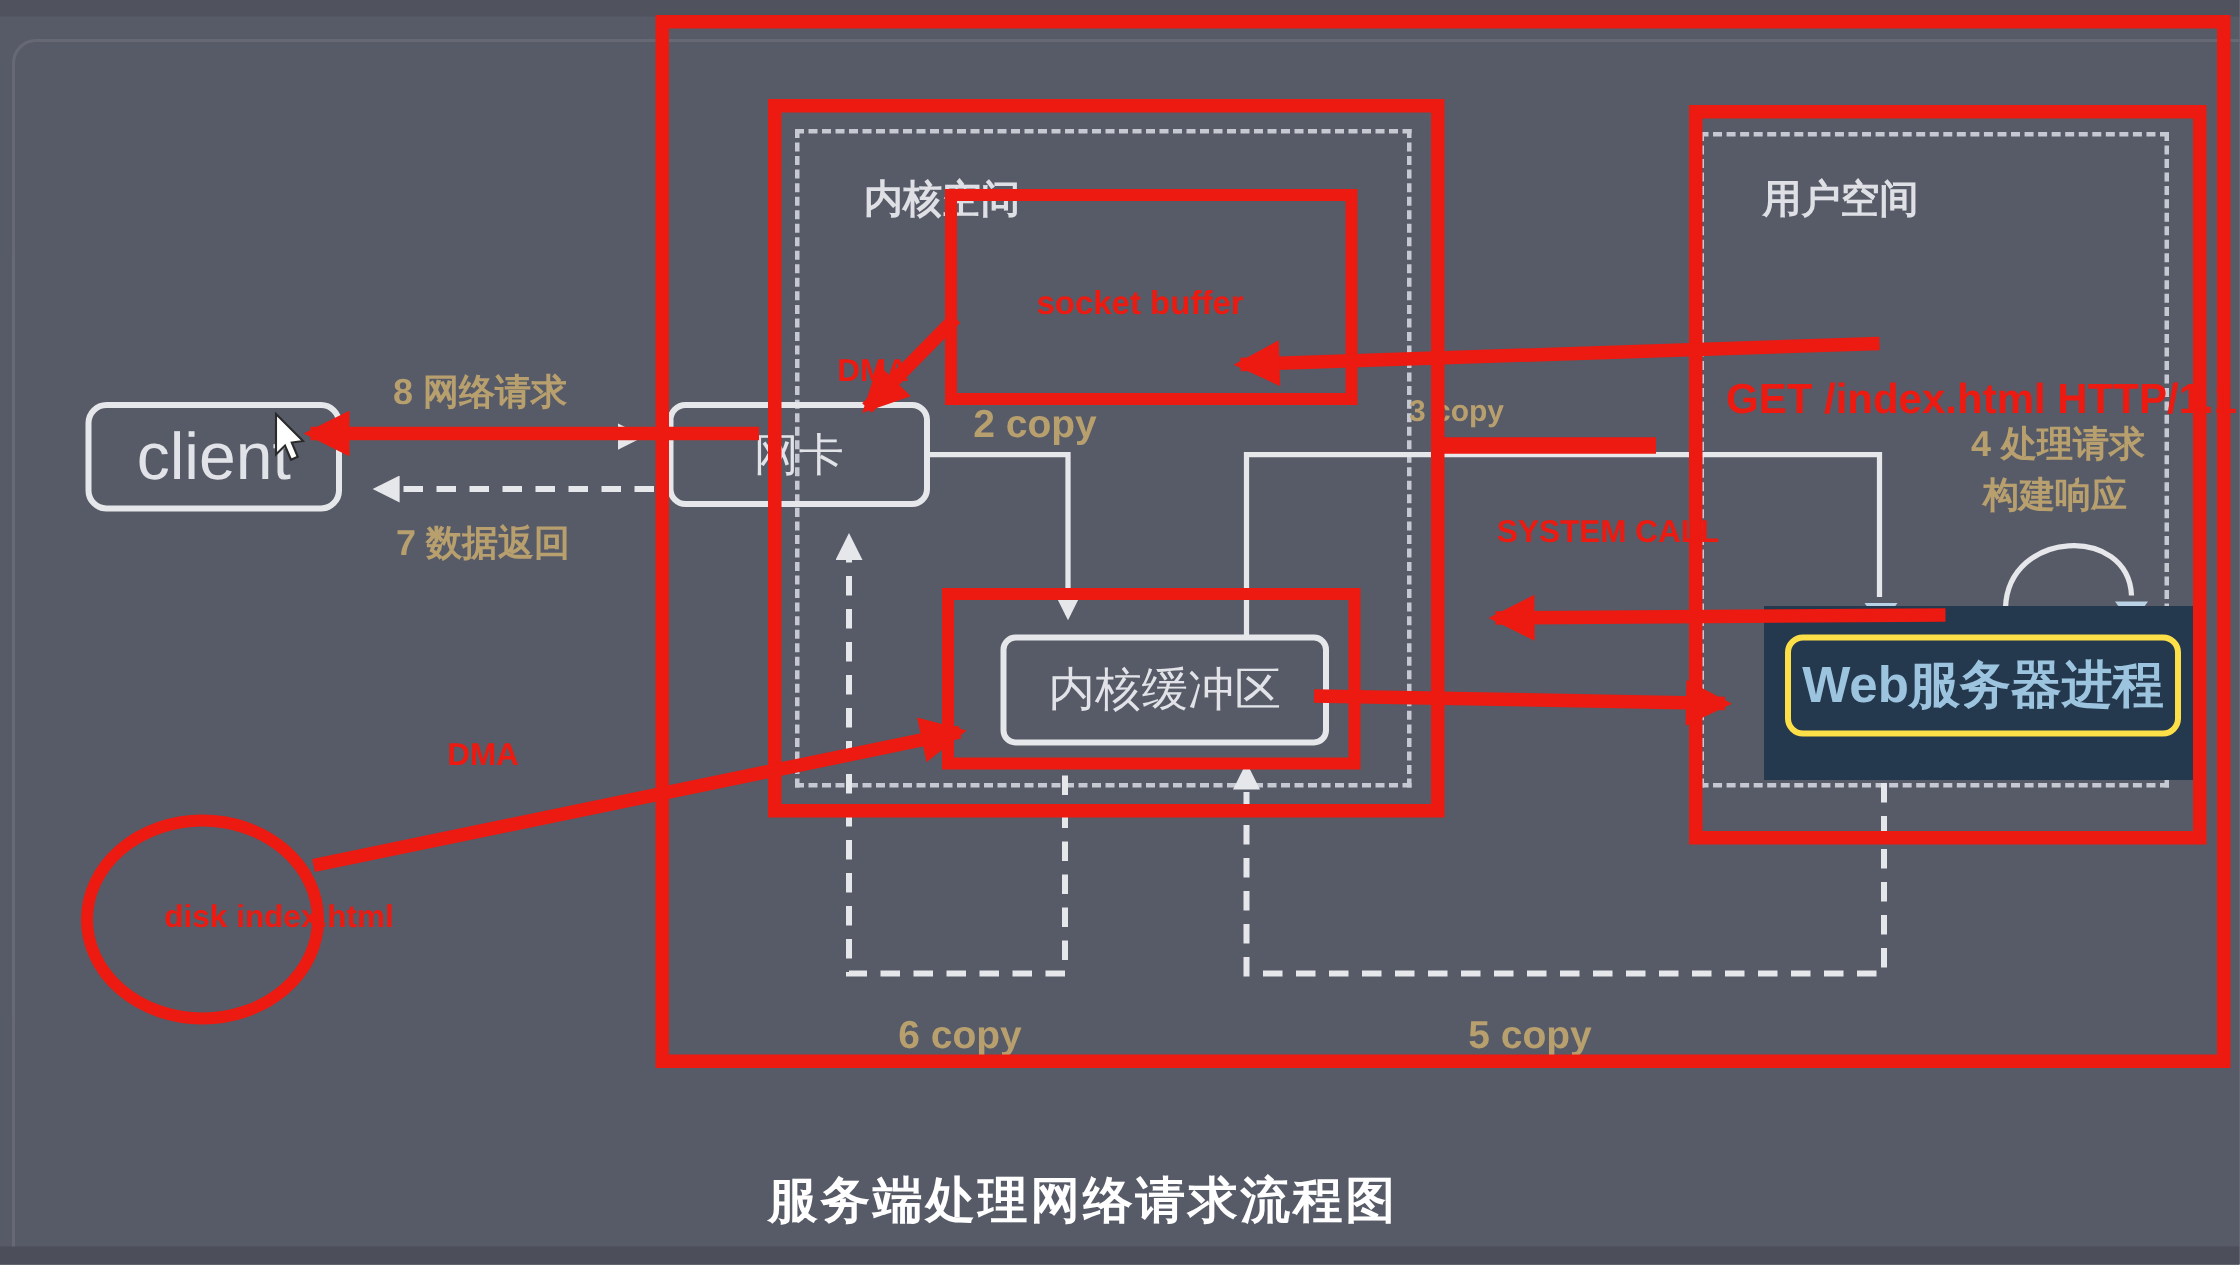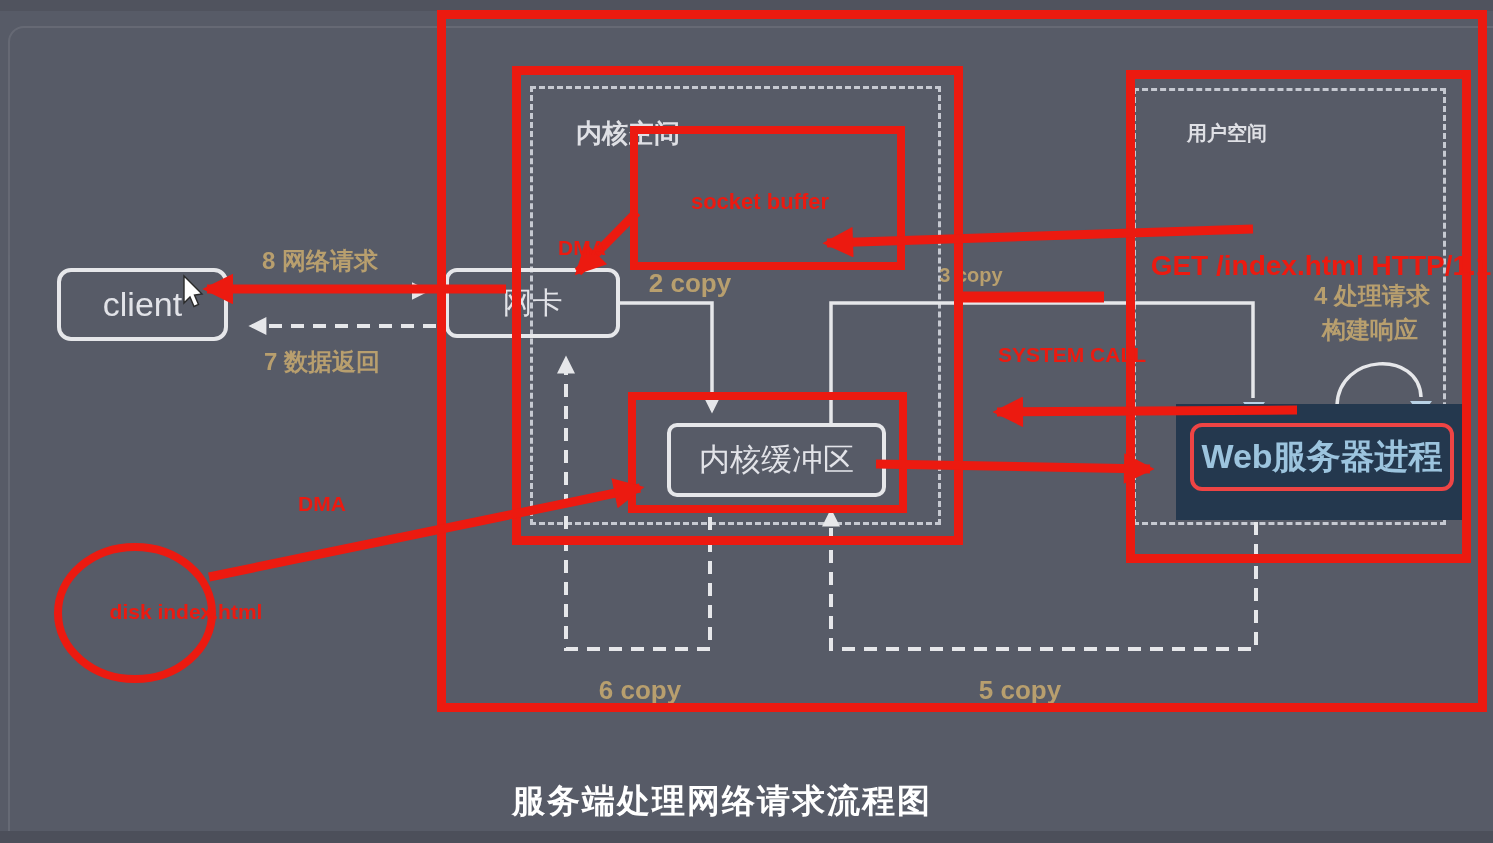--- a/index.html
+++ b/index.html
@@ -22,21 +22,21 @@
   .red-box.thin{border-width:8px;}
   
   .lbl{position:absolute;transform:translate(-50%,-50%);white-space:nowrap;font-weight:bold;}
   .gold{color:#b89f6e;}
   .white-lbl{color:#dfe0e5;}
   .red-lbl{color:#ec1a10;}
   .title{color:#ffffff;font-size:33px;letter-spacing:2px;}
   
   .web-wrap{position:absolute;left:1176px;top:404px;width:290px;height:116px;background:#24384e;}
   .web-inner{position:absolute;left:14px;top:19px;width:264px;height:68px;box-sizing:border-box;
-    border:4px solid #ef4444;border-radius:12px;color:#9cc4de;font-size:34px;font-weight:bold;
+    border:4px solid #fde047;border-radius:12px;color:#9cc4de;font-size:34px;font-weight:bold;
     display:flex;align-items:center;justify-content:center;white-space:nowrap;}
 </style>
 </head>
 <body>
 
 <div class="stage">
   <div class="top-strip"></div>
   <div class="frame-hint"></div>
   <div class="bottom-strip"></div>
 
@@ -63,38 +63,38 @@
     <polygon points="1243,402 1265,402 1254,417" fill="#b9d2e6"></polygon>
     <polygon points="1410,401 1432,401 1421,416" fill="#b9d2e6"></polygon>
 
     <path d="M436 326 H252" stroke="#e6e7ea" stroke-width="4" fill="none" stroke-dasharray="13 9" marker-end="url(#whiteArrowD)"></path>
 
     <path d="M710 517 V649 H566 V359" stroke="#e6e7ea" stroke-width="4" fill="none" stroke-dasharray="13 9" marker-end="url(#whiteArrowD)"></path>
 
     <path d="M1256 500 V649 H831 V512" stroke="#e6e7ea" stroke-width="4" fill="none" stroke-dasharray="13 9" marker-end="url(#whiteArrowD)"></path>
   </svg>
 
-  <div class="node" style="left:57px;top:268px;width:171px;height:73px;font-size:34px;">
+  <div class="node" style="left:57px;top:268px;width:171px;height:73px;font-size:44px;">
     <span>client</span>
   </div>
   <div class="node" style="left:667px;top:423px;width:219px;height:74px;font-size:31px;border-radius:10px;">
     <span>内核缓冲区</span>
   </div>
   <div class="node" style="left:445px;top:268px;width:175px;height:70px;font-size:30px;border-radius:12px;">
     <span>网卡</span>
   </div>
 
   <div class="web-wrap">
     <div class="web-inner">
       <span>Web服务器进程</span>
     </div>
   </div>
 
   <div class="lbl white-lbl" style="left:628px;top:133px;font-size:26px;">内核空间</div>
-  <div class="lbl white-lbl" style="left:1227px;top:133px;font-size:20px;">用户空间</div>
+  <div class="lbl white-lbl" style="left:1227px;top:133px;font-size:26px;">用户空间</div>
 
   <div class="lbl gold" style="left:320px;top:261px;font-size:24px;">8 网络请求</div>
   <div class="lbl gold" style="left:322px;top:362px;font-size:24px;">7 数据返回</div>
   <div class="lbl gold" style="left:690px;top:283px;font-size:26px;">2 copy</div>
   <div class="lbl gold" style="left:971px;top:275px;font-size:20px;text-align:right;">3 copy</div>
   <div class="lbl gold" style="left:640px;top:690px;font-size:26px;">6 copy</div>
   <div class="lbl gold" style="left:1020px;top:690px;font-size:26px;">5 copy</div>
   <div class="lbl gold" style="left:1372px;top:296px;font-size:24px;text-align:center;">4 处理请求</div>
   <div class="lbl gold" style="left:1370px;top:330px;font-size:24px;">构建响应</div>
 

